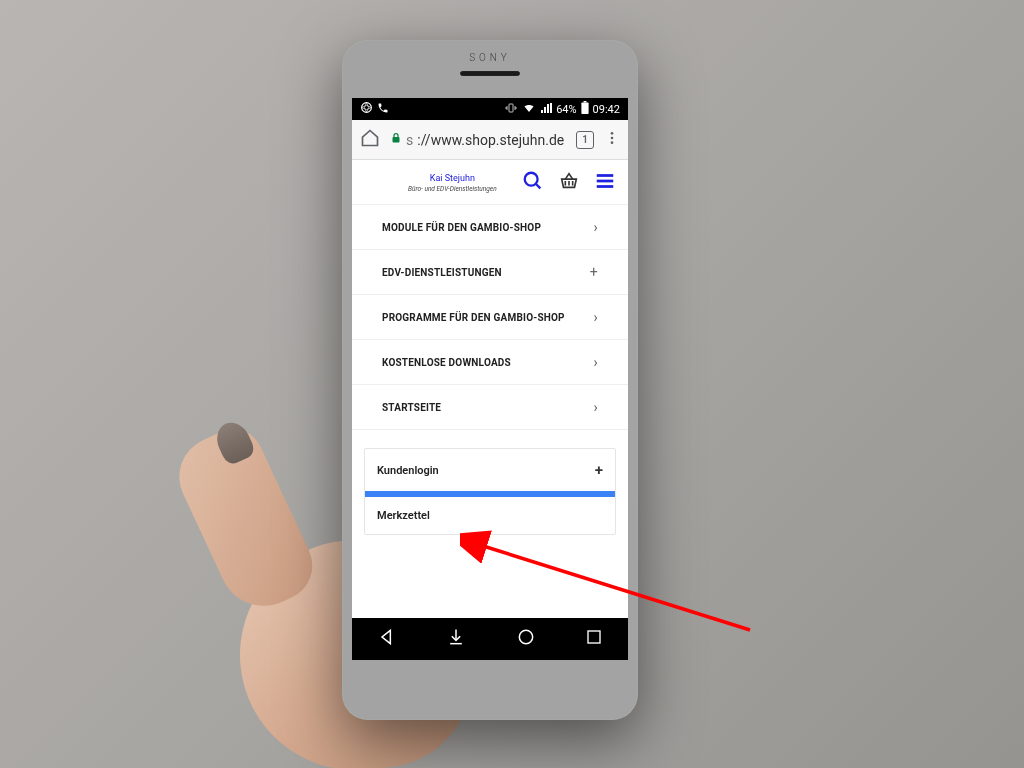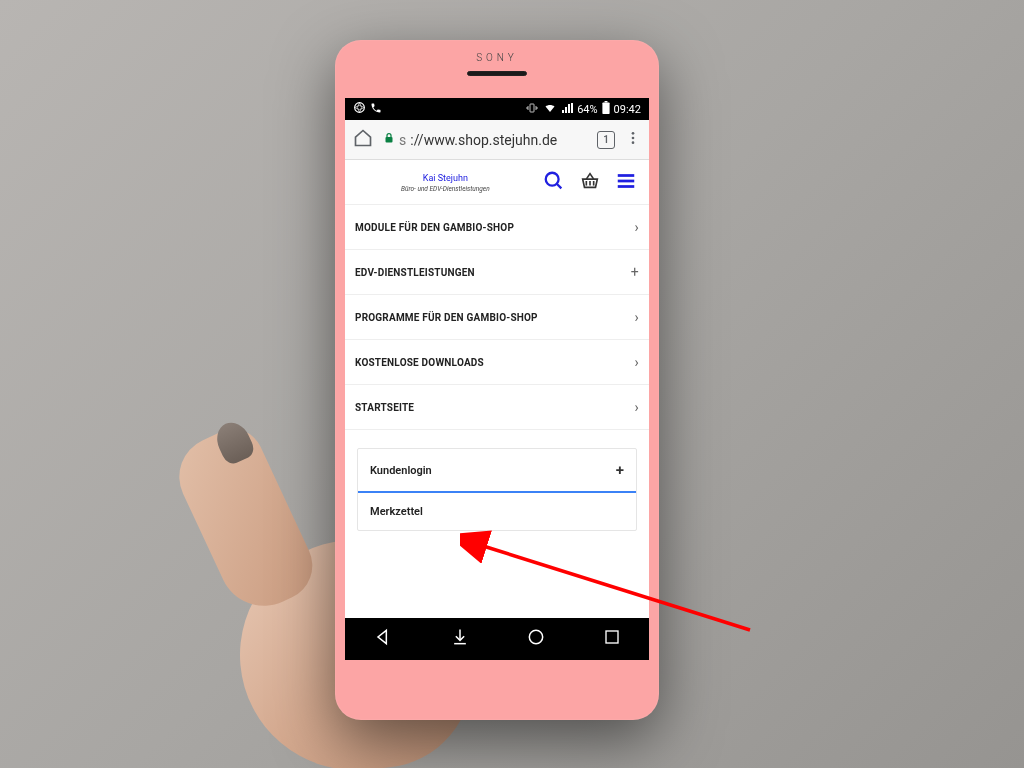--- a/index.html
+++ b/index.html
@@ -56,25 +56,25 @@
     height: 40px;
     background: linear-gradient(180deg, #8a7e76 0%, #6b5f57 100%);
     border-radius: 50% 50% 30% 30%;
   }
   .nail-thumb { left: 18px; top: 142px; transform: rotate(-25deg); }
   .nail-finger { right: 35px; top: 28px; width: 28px; height: 36px; transform: rotate(15deg); }
 
   
   .phone {
     position: absolute;
-    left: 335px;
+    left: 342px;
     top: 40px;
-    width: 324px;
+    width: 296px;
     height: 680px;
-    background: #fca5a5;
+    background: #a3a3a3;
     border-radius: 26px;
     box-shadow: 0 20px 60px rgba(0,0,0,0.5), inset 0 0 2px rgba(255,255,255,0.2);
     z-index: 5;
   }
   .phone-brand {
     text-align: center;
     color: #444;
     font-size: 10px;
     letter-spacing: 4px;
     padding-top: 12px;
@@ -162,41 +162,41 @@
   .logo-name { color: #2020e0; font-size: 9px; }
   .logo-sub { color: #444; font-size: 6.5px; font-style: italic; }
   .shop-icons { display: flex; align-items: center; gap: 14px; }
   .shop-icons .ic { color: #2020e0; }
 
   .menu-list { }
   .menu-item {
     display: flex;
     align-items: center;
     justify-content: space-between;
-    padding: 14px 10px;
+    padding: 14px 30px;
     border-bottom: 1px solid #eee;
     font-size: 10px;
     font-weight: 700;
     color: #222;
     letter-spacing: 0.2px;
     gap: 8px;
   }
   .menu-item .chev { color: #666; font-size: 14px; font-weight: normal; }
 
   .account-box {
     margin: 18px 12px 0;
     border: 1px solid #e5e5e5;
     border-radius: 2px;
   }
   .account-item {
     display: flex;
     align-items: center;
     justify-content: space-between;
     padding: 12px 12px;
-    border-bottom: 2px solid #3b82f6;
+    border-bottom: 6px solid #3b82f6;
     font-size: 11px;
     font-weight: 600;
     color: #222;
   }
   .account-item:last-child { border-bottom: none; }
 
   
   .nav-bar {
     position: absolute;
     left: 0; right: 0; bottom: 0;

